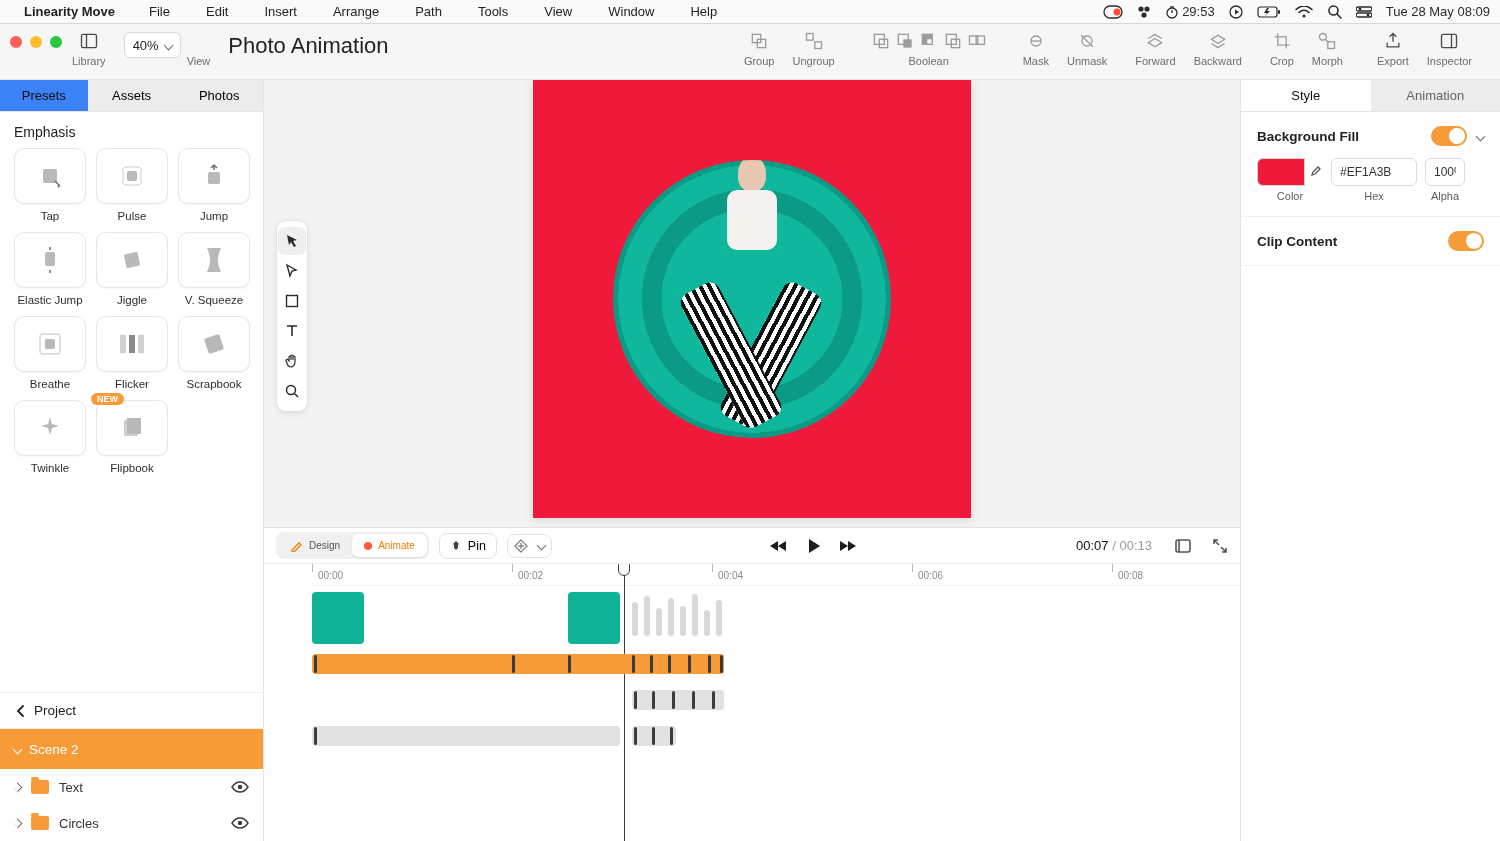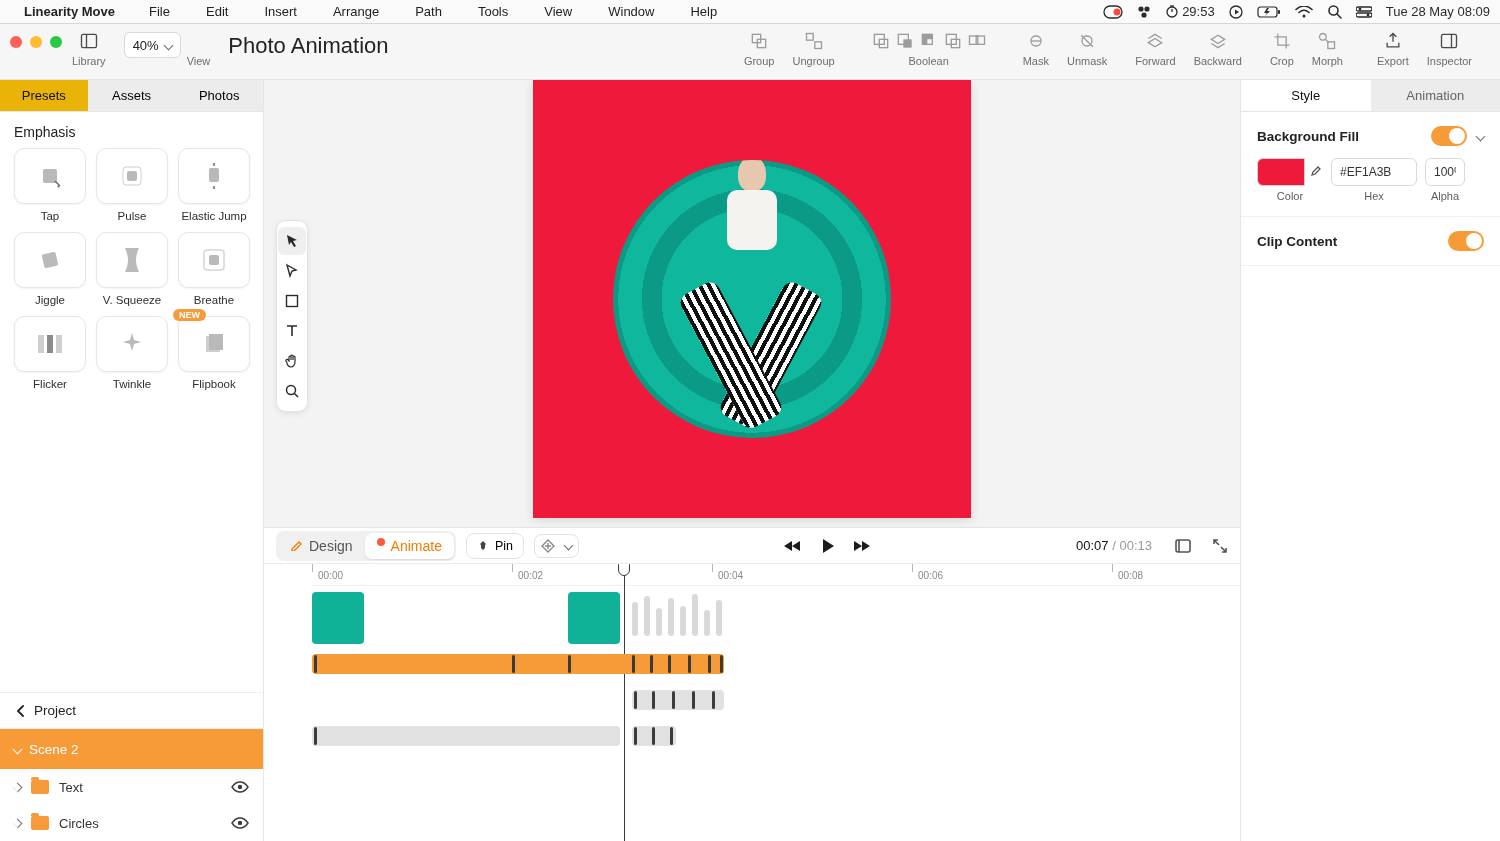--- a/index.html
+++ b/index.html
@@ -28,21 +28,21 @@
   .tb-icon{ width:20px; height:20px; fill:none; stroke:#9c9c9c; stroke-width:1.6;}
   .tb-icon.dark{stroke:#4a4a4a;}
 
   
   .app { display:grid; grid-template-columns: 264px 1fr 260px; grid-template-rows: 1fr; height: calc(841px - 24px - 56px); }
 
   
   .left { background:#fff; border-right:1px solid #e5e5e5; display:flex; flex-direction:column; overflow:hidden;}
   .left-tabs{ display:flex; height:32px; border-bottom:1px solid #e5e5e5;}
   .left-tabs div{ flex:1; text-align:center; line-height:32px; font-size:13px; color:#000000; background:#ececec;}
-  .left-tabs div.active{ background:#eab308; color:#111; font-weight:500;}
+  .left-tabs div.active{ background:#3b82f6; color:#111; font-weight:500;}
   .left-section-title{ font-size:14px; font-weight:500; padding:12px 14px 8px;}
   .presets-grid{ display:grid; grid-template-columns: repeat(3, 1fr); gap:10px; padding:0 14px 14px;}
   .preset{ display:flex; flex-direction:column; align-items:center; gap:6px;}
   .preset .thumb{ width:72px; height:56px; background:#fff; border:1px solid #e6e6e6; border-radius:10px; box-shadow:0 1px 2px rgba(0,0,0,.05); display:flex; align-items:center; justify-content:center; position:relative;}
   .preset .cap{ font-size:11.5px; color:#2e2e2e;}
   .badge-new{ position:absolute; top:-8px; left:-6px; background:#f79a38; color:#fff; font-size:9px; font-weight:700; padding:1px 6px; border-radius:8px;}
 
   .left-footer{ margin-top:auto; border-top:1px solid #eee; padding:10px 14px; display:flex; align-items:center; gap:8px;}
   .left-footer .btn{ display:flex; align-items:center; gap:6px; font-size:13.5px; font-weight:500;}
 
@@ -64,21 +64,21 @@
   .canvas .photo .figure{ position:absolute; left:50%; top:40px; transform:translateX(-50%);}
   .stripe{ background: repeating-linear-gradient(90deg,#111 0 4px,#fff 4px 8px);}
   .pant1{ position:absolute; width:42px; height:150px; transform: rotate(28deg); left:-2px; top:80px; border-radius:10px;}
   .pant2{ position:absolute; width:42px; height:150px; transform: rotate(-28deg); left:-42px; top:80px; border-radius:10px;}
   .torso{ position:absolute; width:50px; height:60px; background:#f4f3ef; left:-25px; top:-10px; border-radius:10px;}
   .head{ position:absolute; width:28px; height:35px; background:#e8c7b0; left:-14px; top:-44px; border-radius:50% 50% 40% 40%;}
 
   
   .tl-bar{ height:36px; background:#fff; border-top:1px solid #e4e4e4; display:flex; align-items:center; padding:0 12px; gap:10px;}
   .seg{ display:flex; background:#f0f0f0; border-radius:8px; padding:2px;}
-  .seg button{ border:none; background:transparent; padding:5px 12px; font-size:14px; border-radius:7px; display:flex; gap:6px; color:#555;}
+  .seg button{ border:none; background:transparent; padding:5px 12px; font-size:10px; border-radius:7px; display:flex; align-items:center; gap:6px; color:#555;}
   .seg button.active-orange{ background:#fff; color:#f47c00; font-weight:500; box-shadow:0 1px 2px rgba(0,0,0,.1);}
   .pin-btn{ border:1px solid #e2e2e2; background:#fff; border-radius:8px; padding:5px 10px; font-size:12.5px; display:flex; align-items:center; gap:6px;}
   .tl-bar .grow{flex:1;}
   .transport{ display:flex; gap:18px; align-items:center;}
   .transport svg{fill:#1c1c1c;}
   .timecode{ font-size:13px; color:#111; font-weight:500;}
   .timecode .dur{ color:#9a9a9a; font-weight:400;}
   .tl-ic{ stroke:#555; fill:none; stroke-width:1.6;}
 
   
@@ -143,21 +143,21 @@
           <circle cx="14" cy="7" r="3.5" fill="#ff4b3e"></circle>
         </svg>
       </span>
     <span>
         <svg width="14" height="14" viewBox="0 0 14 14">
           <circle cx="4" cy="4" r="2.6" fill="#2b2b2b"></circle>
           <circle cx="10" cy="4" r="2.6" fill="#2b2b2b"></circle>
           <circle cx="7" cy="10" r="2.6" fill="#2b2b2b"></circle>
         </svg>
       </span>
-    <span style="display:flex;align-items:flex-start;gap:3px;">
+    <span style="display:flex;align-items:flex-end;gap:3px;">
         <svg width="14" height="14" viewBox="0 0 14 14">
           <circle cx="7" cy="8" r="5" fill="none" stroke="#2b2b2b" stroke-width="1.3"></circle>
           <path d="M7 8V5" stroke="#2b2b2b" stroke-width="1.3"></path>
           <path d="M5 2h4" stroke="#2b2b2b" stroke-width="1.3"></path>
         </svg>
         <span>29:53</span>
       </span>
     <span>
         <svg width="14" height="14" viewBox="0 0 14 14">
           <circle cx="7" cy="7" r="6" fill="none" stroke="#2b2b2b" stroke-width="1.3"></circle>
@@ -371,20 +371,29 @@
           <div class="thumb">
             <svg width="26" height="26" viewBox="0 0 26 26">
               <rect x="4" y="4" width="18" height="18" rx="3" fill="none" stroke="#cfcfcf"></rect>
               <rect x="8" y="8" width="10" height="10" rx="2" fill="#b9b9b9"></rect>
             </svg>
           </div>
           <div class="cap">Pulse</div>
         </div>
       <div class="preset">
           <div class="thumb">
+            <svg width="26" height="26" viewBox="0 0 26 26">
+              <rect x="7" y="9" width="12" height="12" rx="2" fill="#b9b9b9"></rect>
+              <path d="M13 7V2M10 5l3-3 3 3" stroke="#6d6d6d" stroke-width="1.5" fill="none"></path>
+            </svg>
+          </div>
+          <div class="cap">Jump</div>
+        </div>
+      <div class="preset">
+          <div class="thumb">
             <svg width="24" height="28" viewBox="0 0 24 28">
               <rect x="7" y="6" width="10" height="14" rx="2" fill="#b9b9b9"></rect>
               <path d="M12 4V1M12 24v3" stroke="#6d6d6d" stroke-width="1.5"></path>
             </svg>
           </div>
           <div class="cap">Elastic Jump</div>
         </div>
       <div class="preset">
           <div class="thumb">
             <svg width="26" height="26" viewBox="0 0 26 26">
@@ -412,20 +421,28 @@
         </div>
       <div class="preset">
           <div class="thumb">
             <svg width="28" height="22" viewBox="0 0 28 22">
               <rect x="2" y="2" width="6" height="18" fill="#cfcfcf"></rect>
               <rect x="11" y="2" width="6" height="18" fill="#8b8b8b"></rect>
               <rect x="20" y="2" width="6" height="18" fill="#cfcfcf"></rect>
             </svg>
           </div>
           <div class="cap">Flicker</div>
+        </div>
+      <div class="preset">
+          <div class="thumb">
+            <svg width="26" height="26" viewBox="0 0 26 26">
+              <rect x="5" y="5" width="16" height="16" rx="2" fill="#b9b9b9" transform="rotate(-18 13 13)"></rect>
+            </svg>
+          </div>
+          <div class="cap">Scrapbook</div>
         </div>
       <div class="preset">
           <div class="thumb">
             <svg width="26" height="26" viewBox="0 0 26 26">
               <path d="M13 2l2 7 7 2-7 2-2 7-2-7-7-2 7-2z" fill="#b9b9b9"></path>
             </svg>
           </div>
           <div class="cap">Twinkle</div>
         </div>
       <div class="preset">

